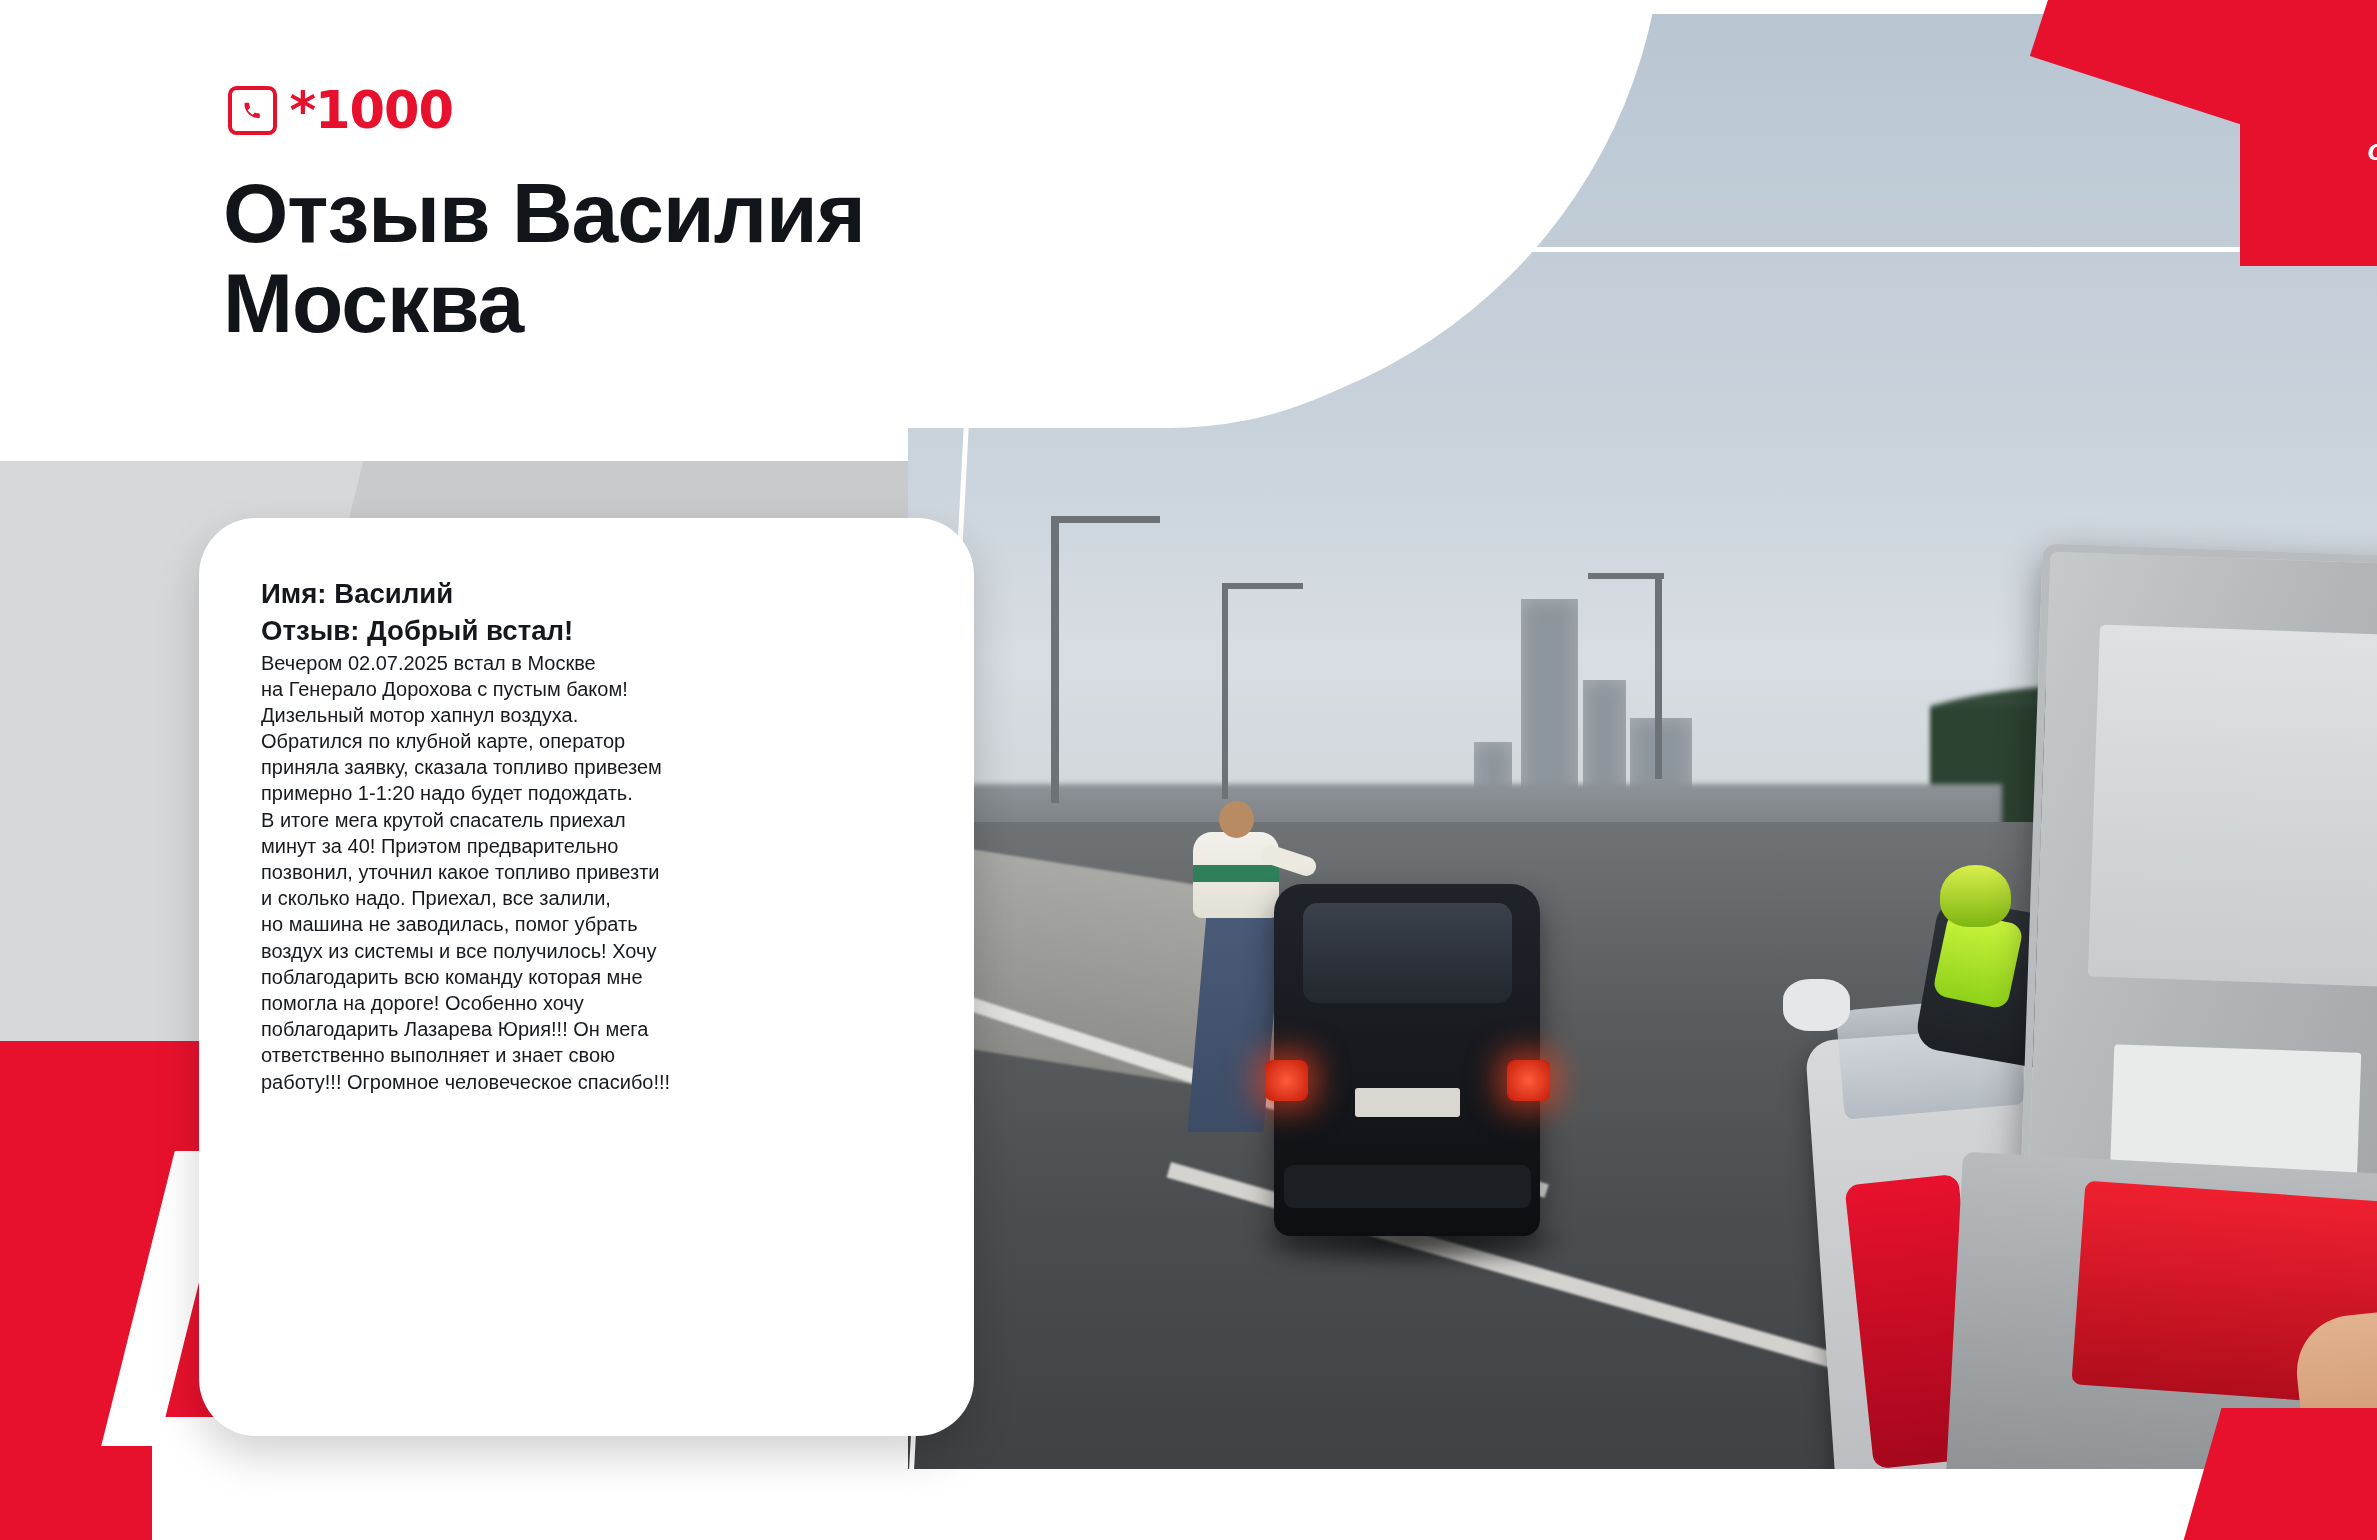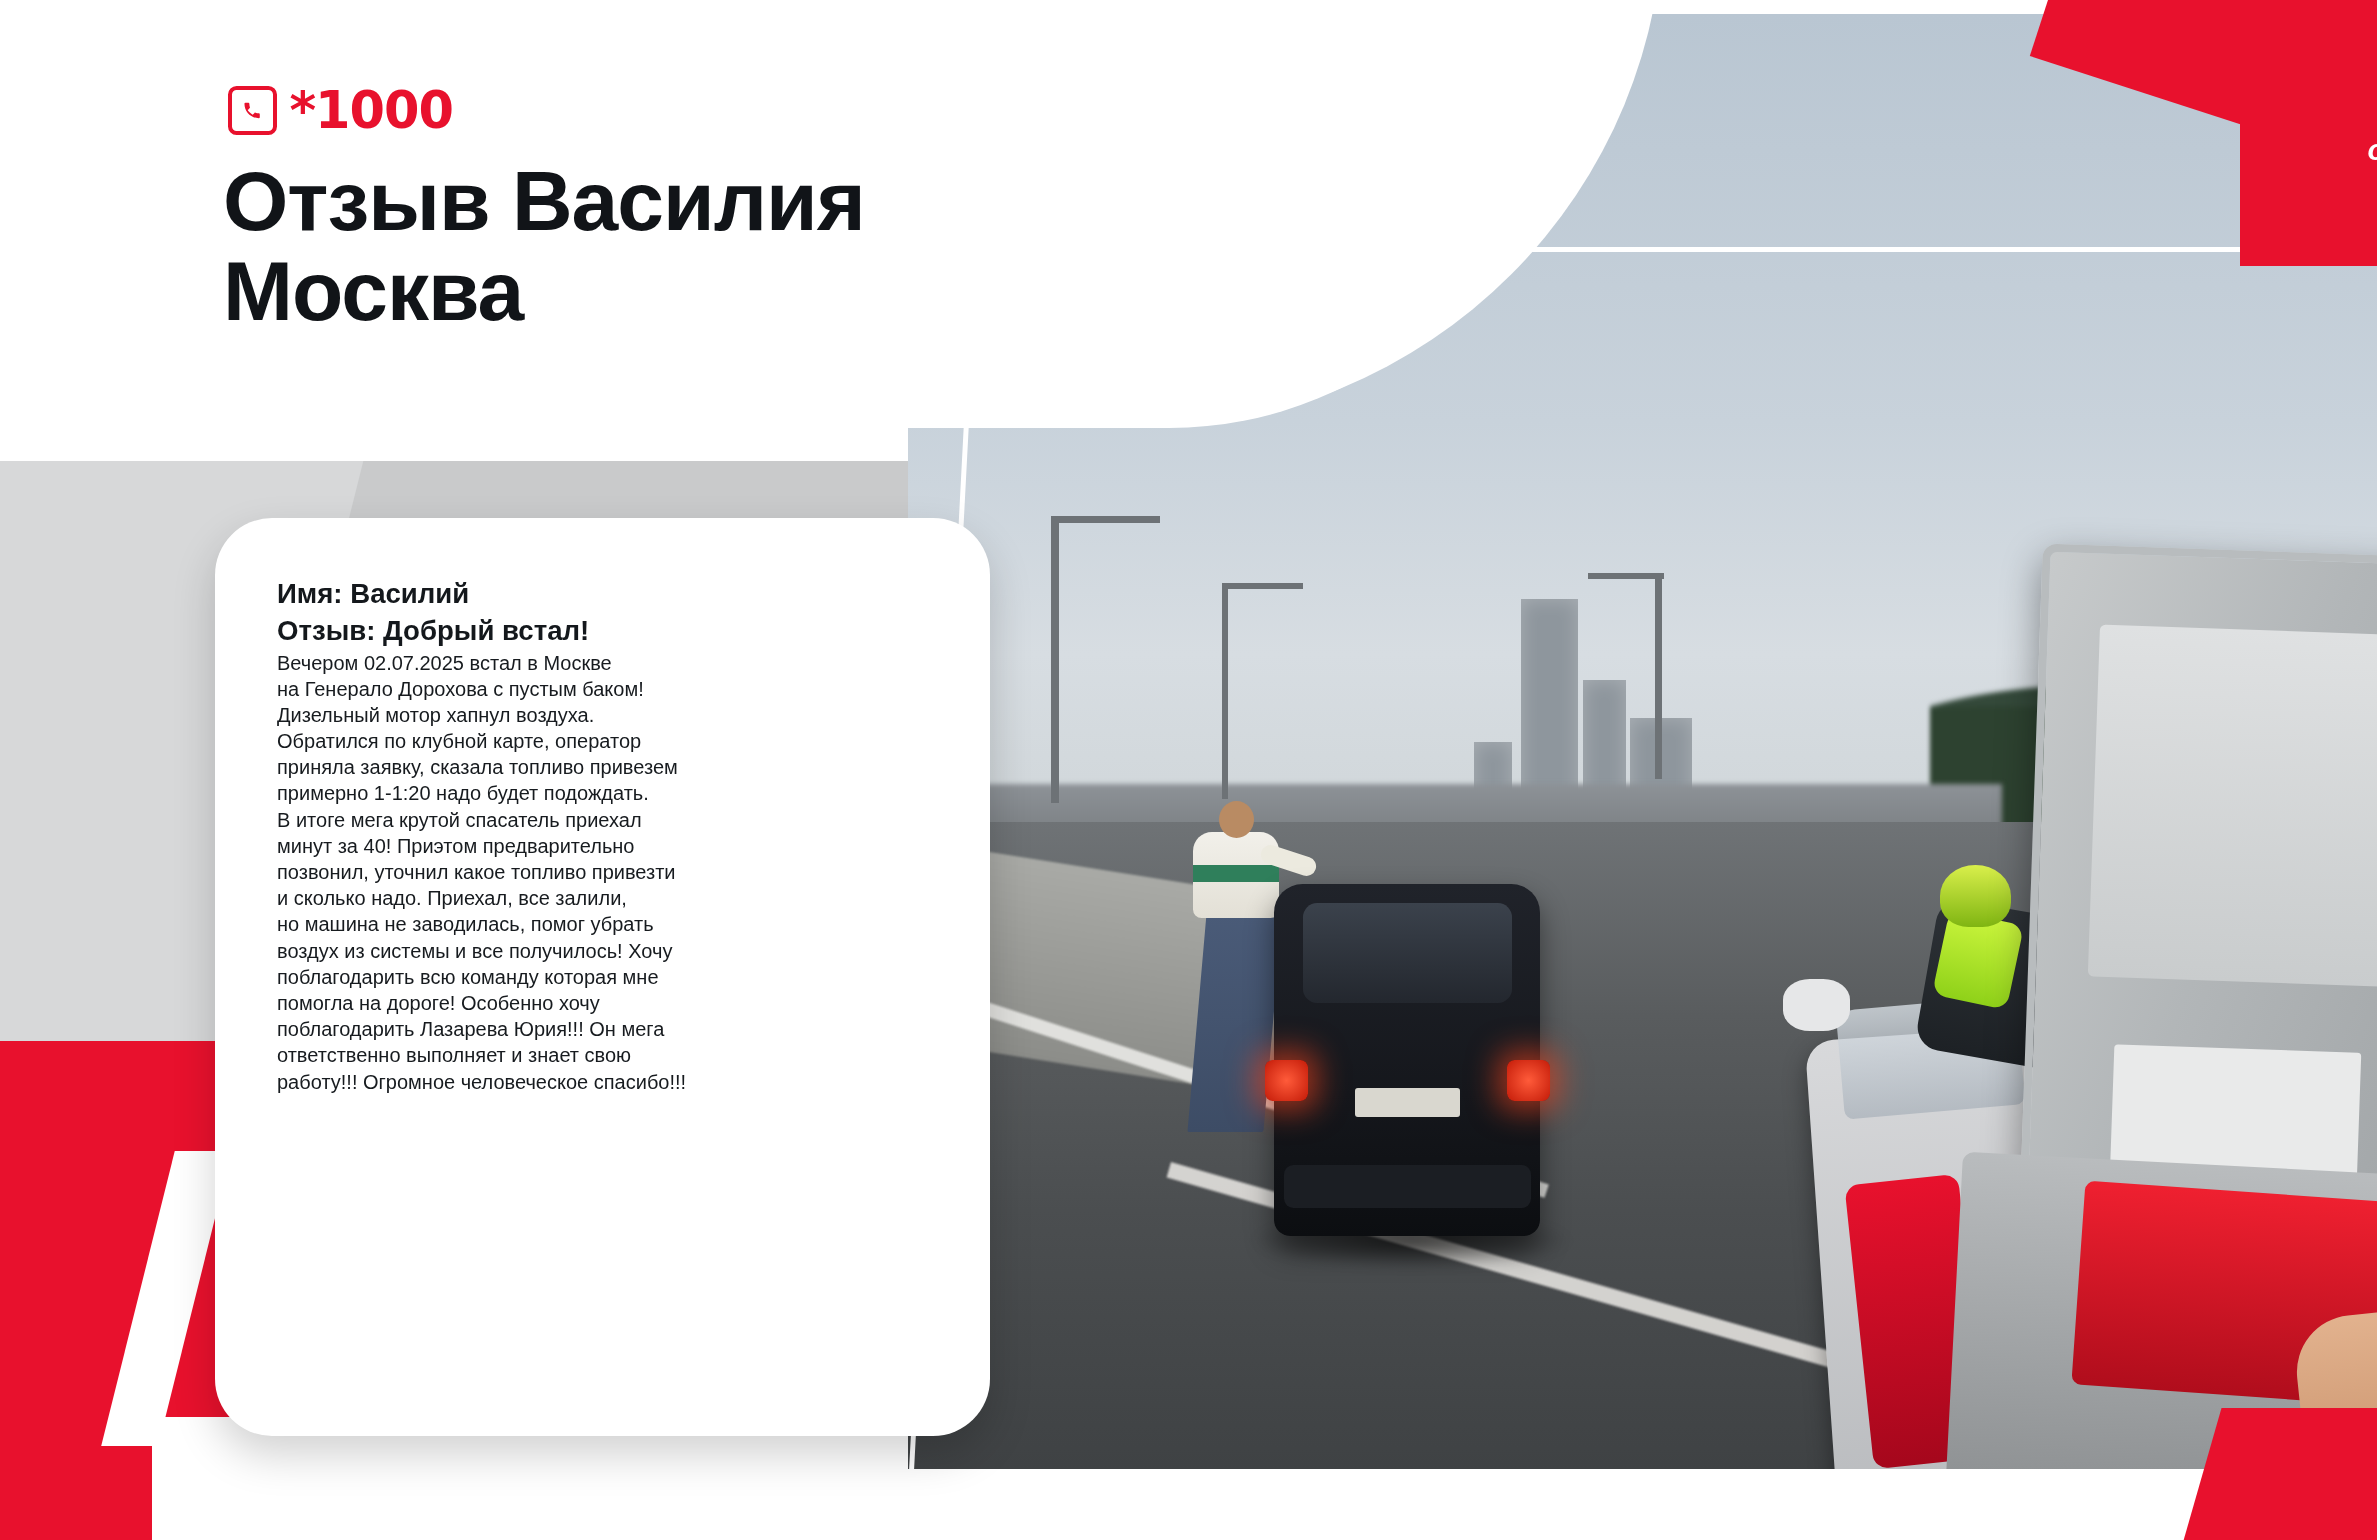--- a/index.html
+++ b/index.html
@@ -266,42 +266,42 @@
     width:41px;height:41px;border:4.8px solid #e8112d;border-radius:8.6px;
     display:flex;align-items:center;justify-content:center;
   }
   .phone-badge svg{width:23px;height:23px;fill:#e8112d;}
   .phone-num{
     font-size:51px;font-weight:bold;color:#e8112d;letter-spacing:-1px;
     font-family:"DejaVu Sans", sans-serif;
   }
 
   .headline{
-    position:absolute;left:223px;top:157px;width:999px;
+    position:absolute;left:223px;top:169px;width:999px;
     font-size:84px;line-height:1.07;font-weight:bold;color:#111418;
     letter-spacing:-1px;
   }
 
   
   .logo{
     position:absolute;right:105px;top:43px;width:304px;text-align:center;color:#ffffff;
   }
   .logo-mark{
     font-family:"DejaVu Sans", sans-serif;
     font-size:95px;font-weight:bold;font-style:italic;line-height:.92;
     letter-spacing:-2.9px;text-shadow:0 4.8px 0 rgba(0,0,0,.12);
   }
   .logo-sub{
     margin-top:2.9px;font-size:29.5px;font-weight:bold;font-style:italic;
     letter-spacing:0.5px;
   }
 
   
   .card{
-    position:absolute;left:215px;top:518px;width:775px;height:918px;
+    position:absolute;left:199px;top:518px;width:775px;height:918px;
     background:#ffffff;border-radius:57px;
     box-shadow:0 19px 43px rgba(0,0,0,.18);
     padding:57px 62px 0 62px;box-sizing:border-box;
   }
   .card-head{font-size:27.6px;font-weight:bold;color:#14181c;line-height:1.35;}
   .card-body{
     font-size:20px;line-height:1.31;color:#171b1f;
     white-space:pre-line;
   }
 </style>

